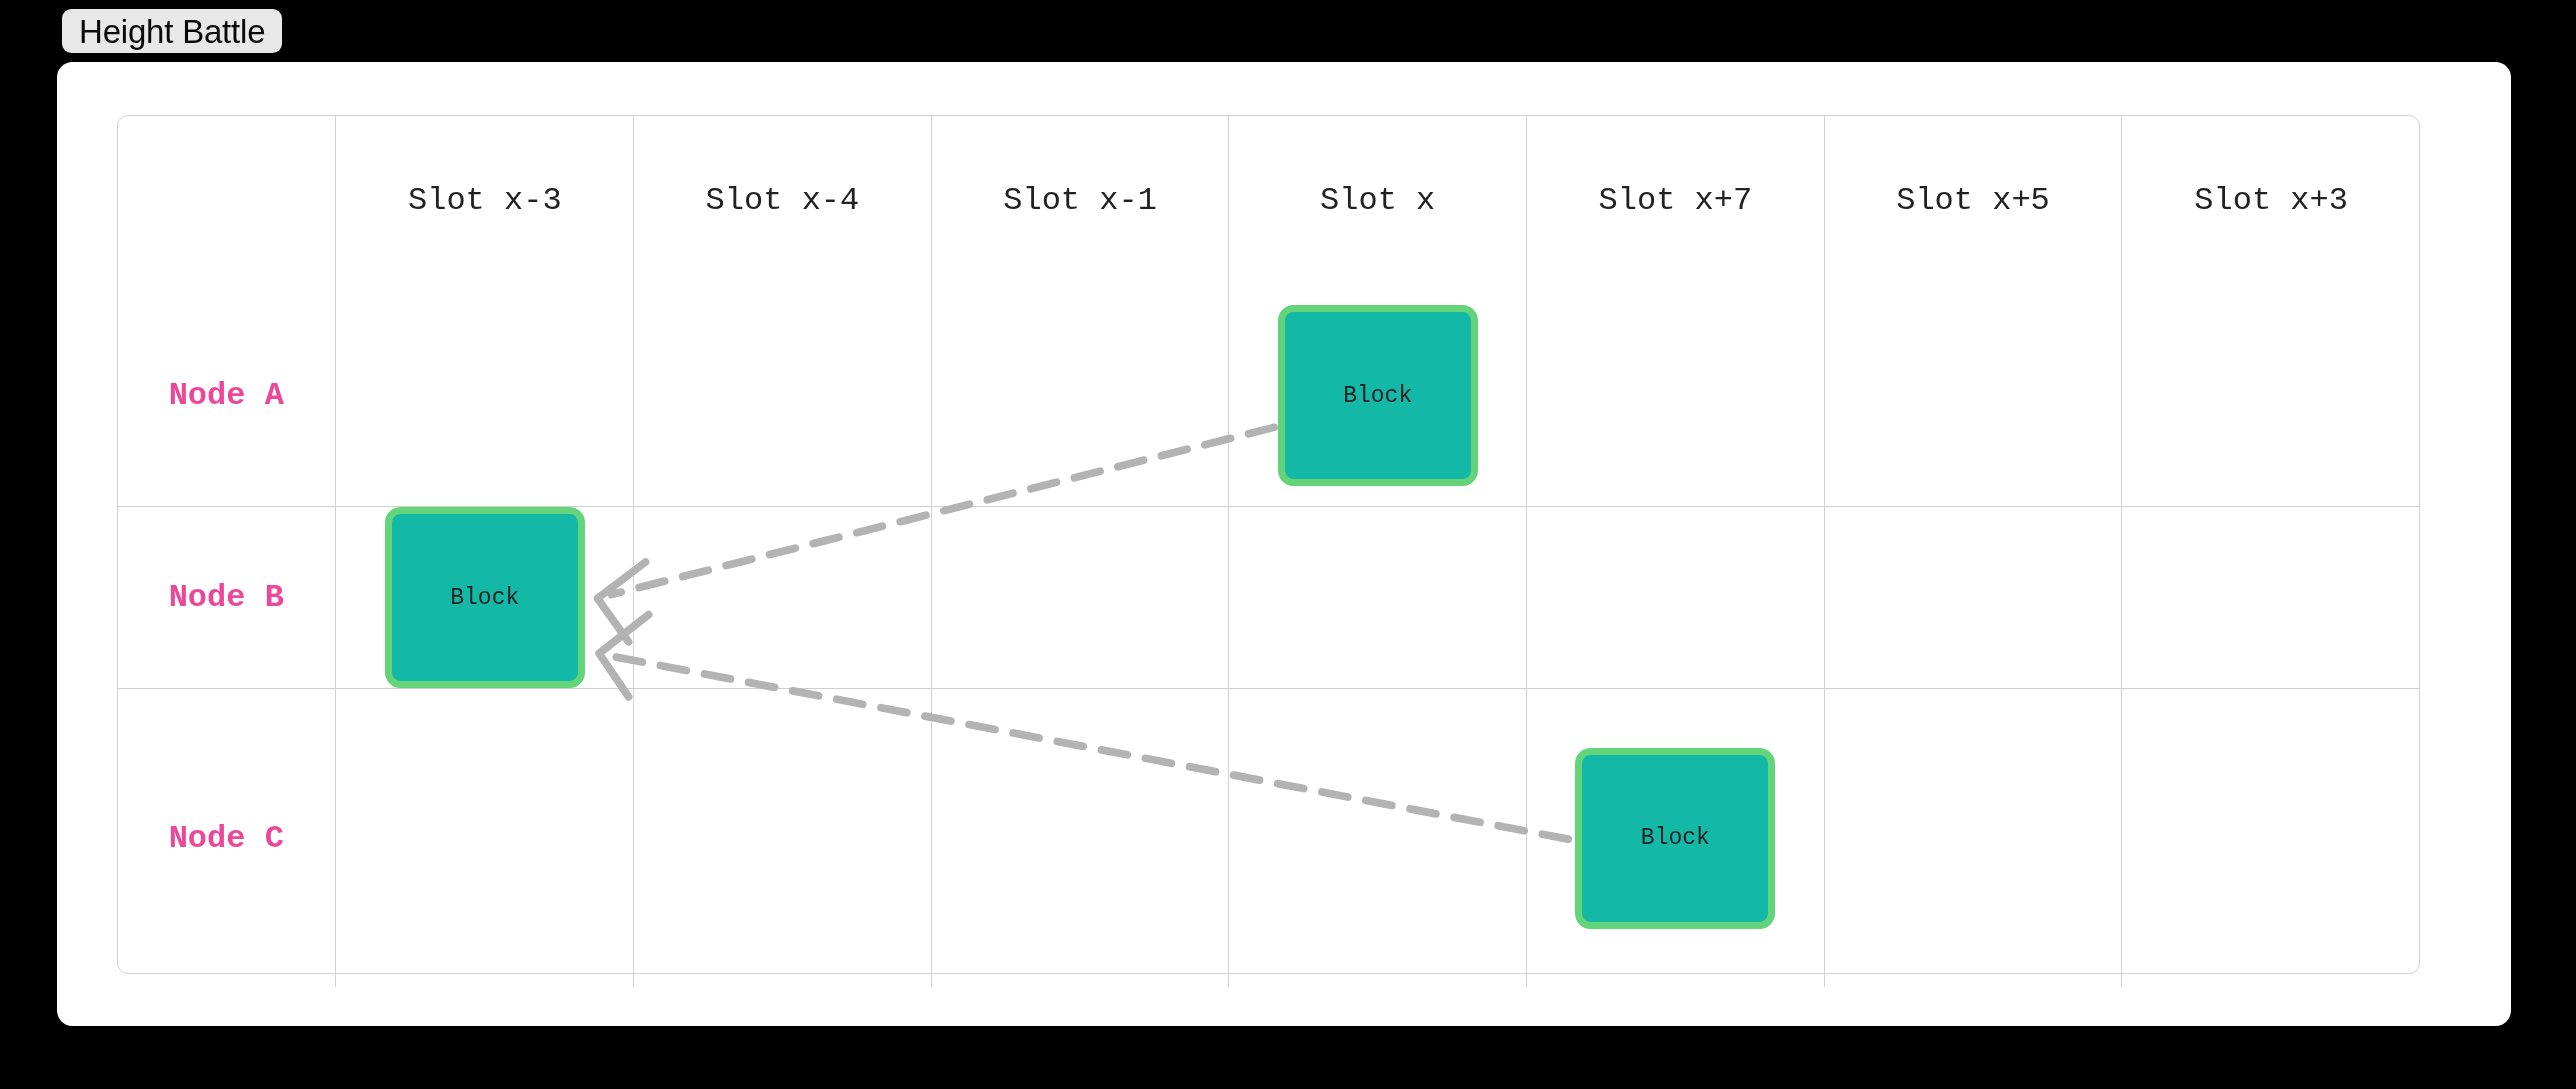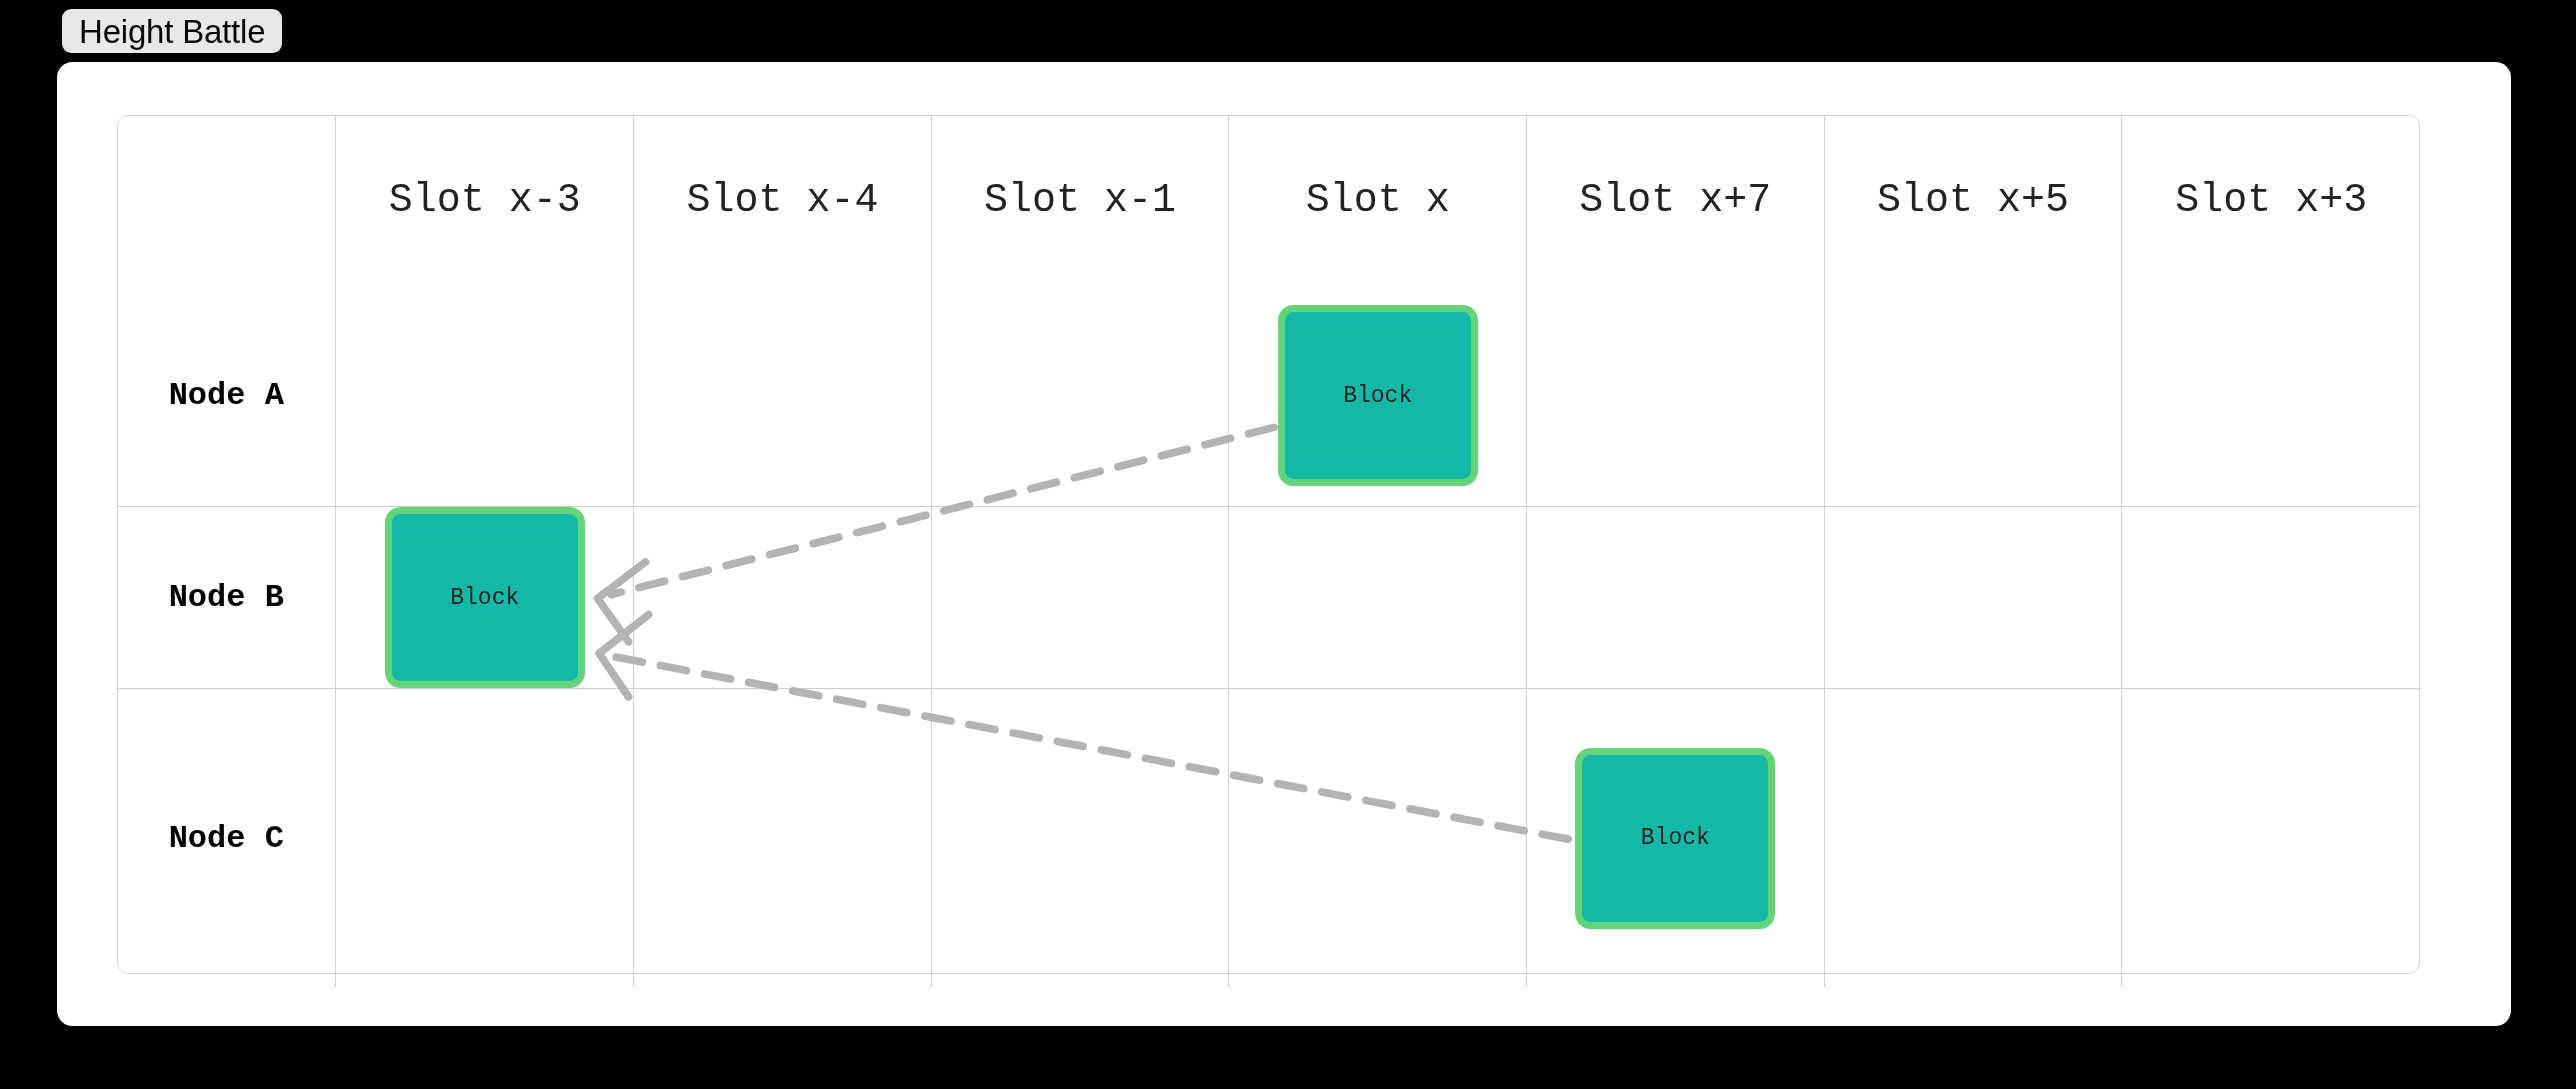--- a/index.html
+++ b/index.html
@@ -91,31 +91,31 @@
 
   table#slot-grid tr > *:last-child { border-right: none; }
   table#slot-grid tr:last-child > * { border-bottom: none; }
 
   col.label-col { width: 219px; }
   col.slot-col  { width: 297px; }
 
   thead th {
     height: 170px;
     font-family: "Liberation Mono", "DejaVu Sans Mono", monospace;
-    font-size: 40px;
+    font-size: 32px;
     font-weight: 400;
     color: #222222;
     letter-spacing: 0px;
   }
 
   tbody td.node-label {
     font-family: "Liberation Mono", "DejaVu Sans Mono", monospace;
     font-size: 32px;
     font-weight: 700;
-    color: #000000;
+    color: #ec4899;
   }
 
   tbody tr.row-a td { height: 222px; }
   tbody tr.row-b td { height: 169px; }
   tbody tr.row-c td { height: 298px; }
 
   
   .block-chip {
     width: 200px;
     height: 181px;

